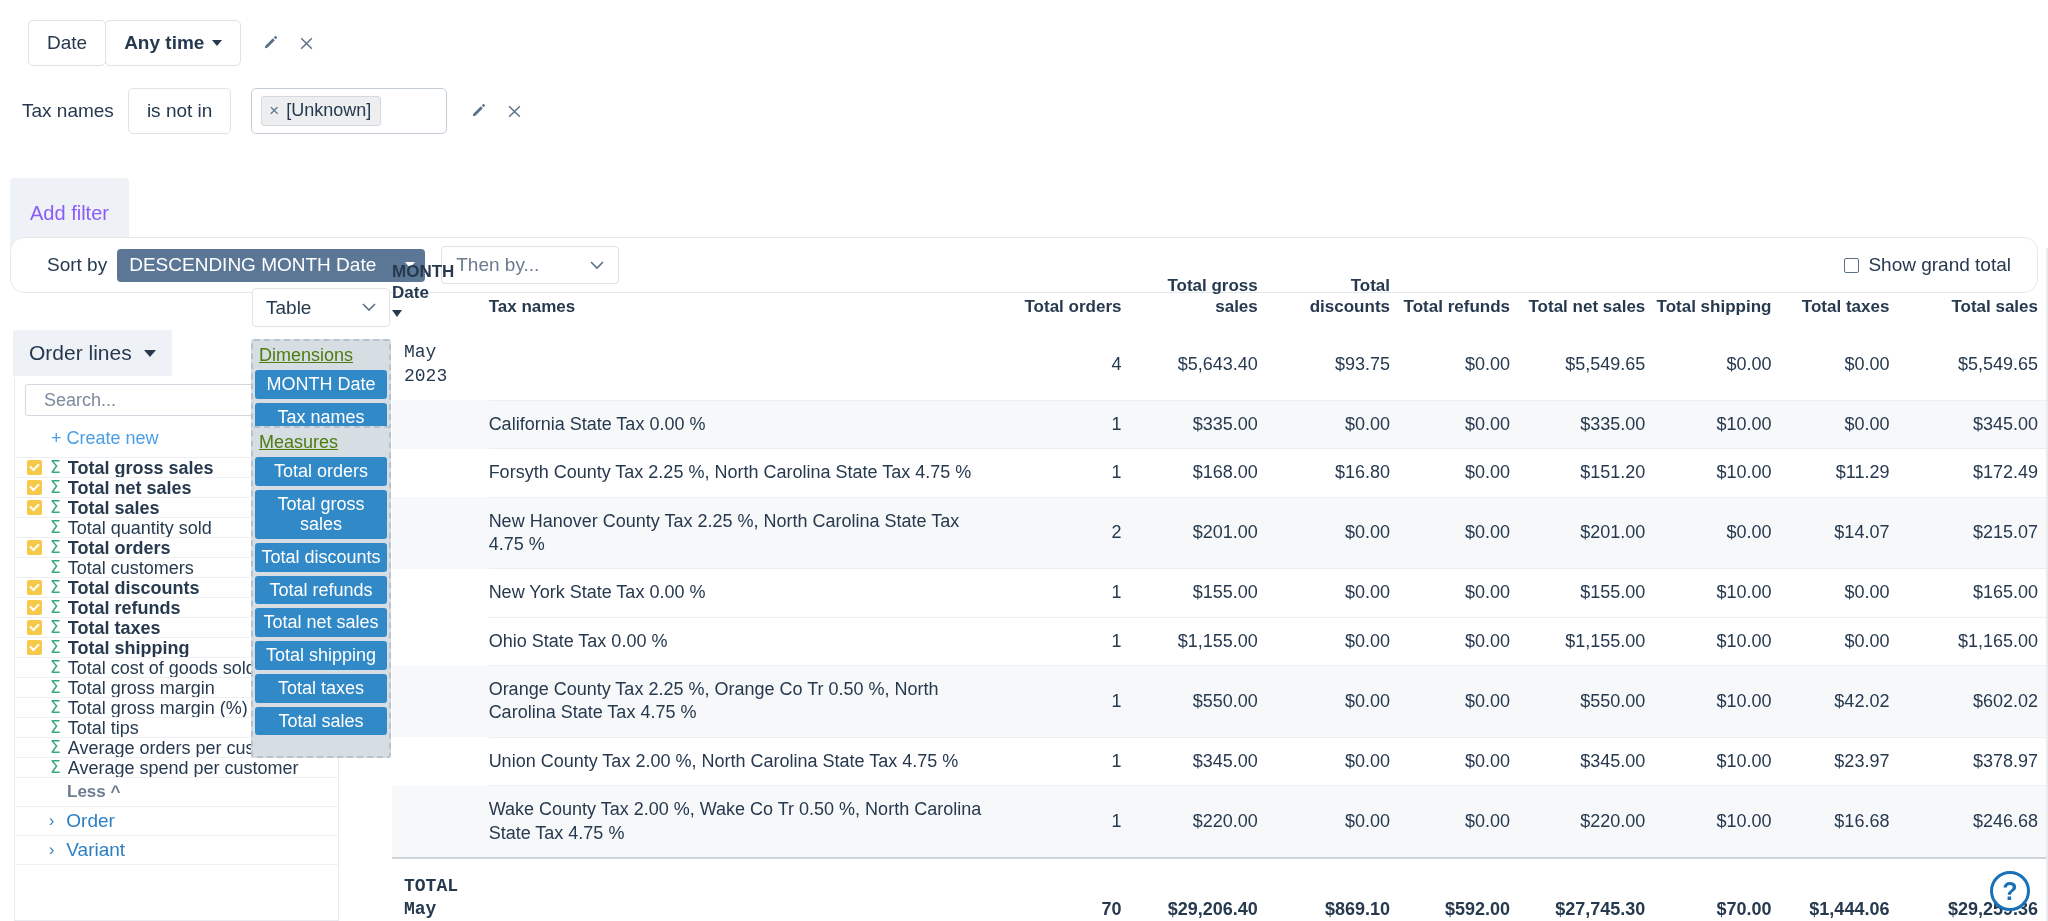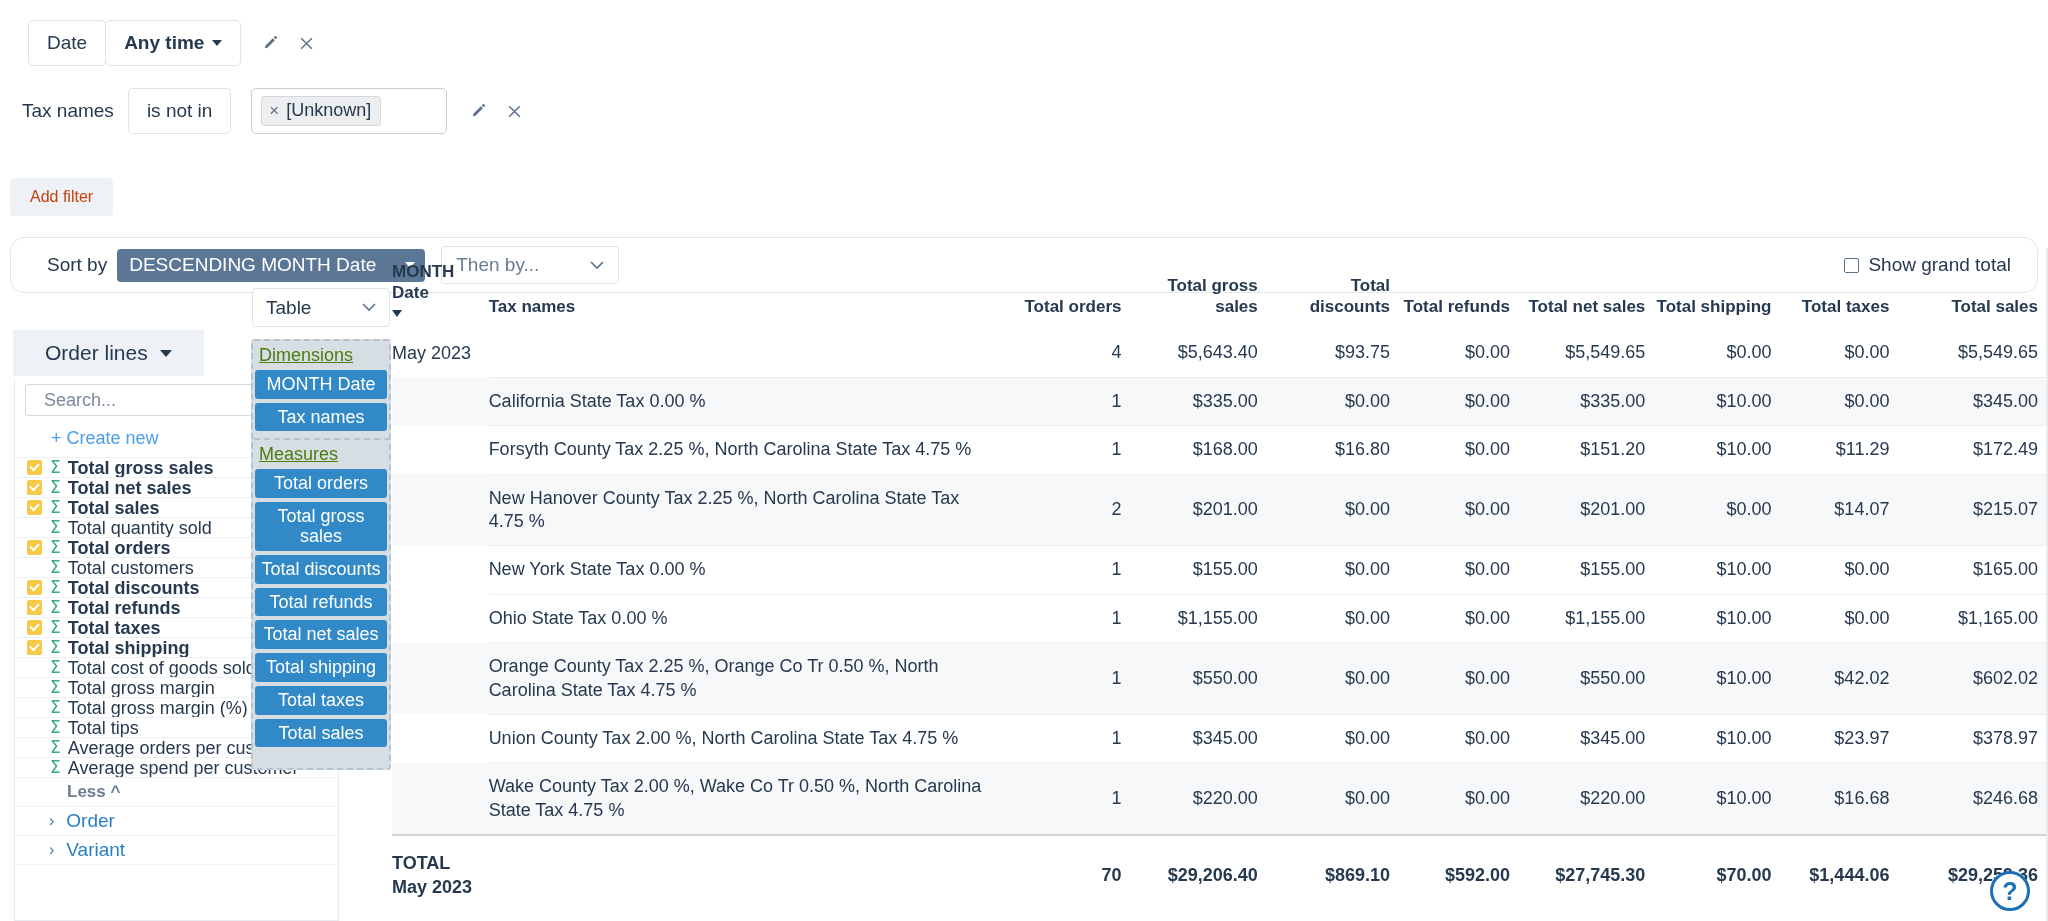--- a/index.html
+++ b/index.html
@@ -72,23 +72,23 @@
     color: #26394f;
     cursor: pointer;
   }
   .token .x { color: #5c7189; margin-right: 7px; font-size: 17px; }
 
   .addfilter {
     position: absolute; left: 10px; top: 178px;
     background: #eef1f6;
     border: none;
     border-radius: 4px;
-    font-size: 16px;
-    color: #c2410c;
-    padding: 10px 20px;
+    font-size: 20px;
+    color: #8b5cf6;
+    padding: 24px 20px;
     cursor: pointer;
     font-family: inherit;
   }
 
   
   .sortbar {
     position: absolute;
     left: 10px; top: 237px;
     width: 2028px; height: 56px;
     border: 1px solid #e5e8eb;
@@ -137,21 +137,21 @@
     margin-right: 9px;
     background: #fff;
   }
 
   
   .orderlines {
     position: absolute; left: 13px; top: 330px;
     background: #eef1f6;
     border-radius: 0;
     font-size: 21px;
-    padding: 11px 32px;
+    padding: 11px 16px;
     display: flex; align-items: center;
     cursor: pointer;
   }
   .orderlines .caret-dn { border-left-width: 6px; border-right-width: 6px; border-top-width: 7px; margin-left: 12px; }
 
   .fieldpanel {
     position: absolute; left: 14px; top: 378px;
     width: 325px; height: 543px;
     border: 1px solid #e7eaee;
     border-top: none;
@@ -237,21 +237,21 @@
   .dz {
     position: absolute;
     left: 251px;
     width: 140px;
     border: 2px dashed #b8c2cc;
     background: #d6dee4;
     border-radius: 3px;
     padding: 2px;
   }
   .dz-dim { top: 339px; }
-  .dz-mea { top: 438px; }
+  .dz-mea { top: 426px; }
   .dz-title {
     font-size: 18px;
     color: #4d7c0f;
     padding: 2px 4px 4px 4px;
     text-decoration: underline;
   }
   .chip {
     background: #3189c8;
     color: #fff;
     font-size: 18px;
@@ -282,21 +282,21 @@
   }
   table.pt th.lft { text-align: left; padding-left: 0; }
   table.pt th.rgt { text-align: right; }
   table.pt td {
     font-size: 18px;
     color: #26394f;
     padding: 12px 10px 12px 0;
     line-height: 1.3;
   }
   table.pt td.rgt { text-align: right; white-space: nowrap; }
-  table.pt td.dim { padding-left: 0; }
+  table.pt td.dim { padding-left: 12px; font-family: Liberation Mono, monospace; }
   table.pt td.taxn { padding-left: 0; padding-right: 24px; }
 
   tr.shade td { background: #f7f8f9; }
   tr.dataRow td.taxn, tr.dataRow td.rgt { border-top: 1px solid #eceef0; }
   tr.monthrow td { border-bottom: none; }
   tr.totrow td {
     border-top: 2px solid #cfd4d9;
     font-weight: bold;
     padding-top: 16px; padding-bottom: 16px;
   }

